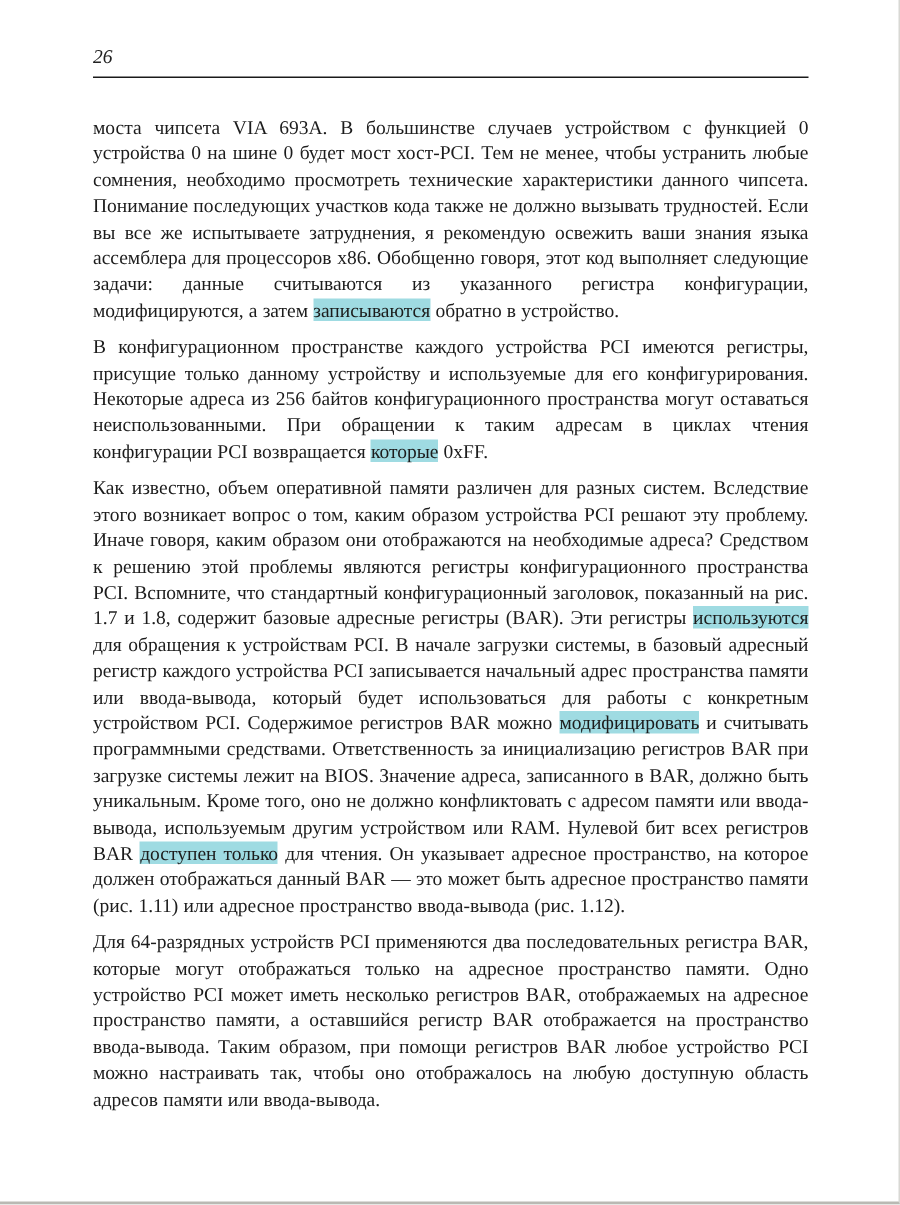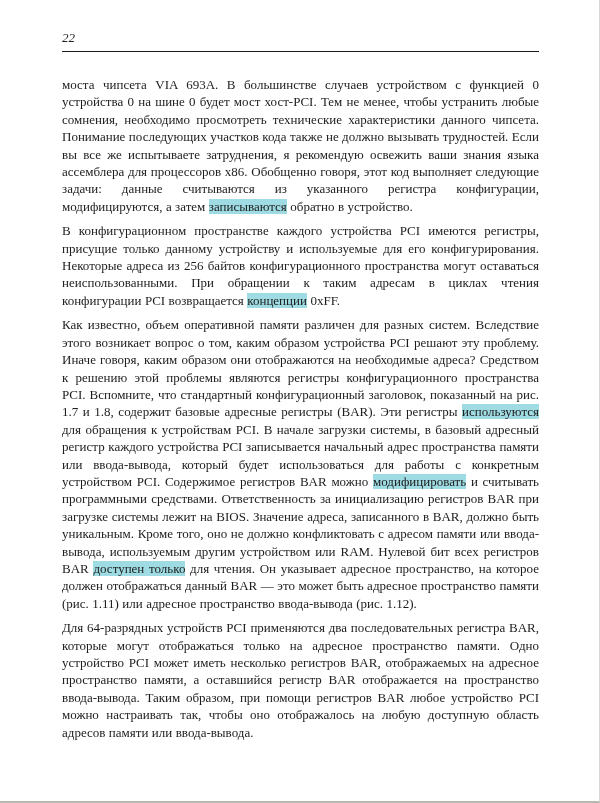--- a/index.html
+++ b/index.html
@@ -52,24 +52,24 @@
   }
   .hl {
     background: var(--hl-color, #9fdbe2);
   }
 </style>
 </head>
 <body>
 
 <div class="scan-page">
   <header class="page-header">
-    <span class="page-number">22</span>
+    <span class="page-number">26</span>
   </header>
 
   <div class="header-rule"></div>
 
   <main class="body-text">
     <p>моста чипсета VIA 693A. В большинстве случаев устройством с функцией 0 устройства 0 на шине 0 будет мост хост-PCI. Тем не менее, чтобы устранить любые сомнения, необходимо просмотреть технические характеристики данного чипсета. Понимание последующих участков кода также не должно вызывать трудностей. Если вы все же испытываете затруднения, я рекомендую освежить ваши знания языка ассемблера для процессоров x86. Обобщенно говоря, этот код выполняет следующие задачи: данные считываются из указанного регистра конфигурации, модифицируются, а затем <span class="hl">записываются</span> обратно в устройство.</p>
-    <p>В конфигурационном пространстве каждого устройства PCI имеются регистры, присущие только данному устройству и используемые для его конфигурирования. Некоторые адреса из 256 байтов конфигурационного пространства могут оставаться неиспользованными. При обращении к таким адресам в циклах чтения конфигурации PCI возвращается <span class="hl">концепции</span> 0xFF.</p>
+    <p>В конфигурационном пространстве каждого устройства PCI имеются регистры, присущие только данному устройству и используемые для его конфигурирования. Некоторые адреса из 256 байтов конфигурационного пространства могут оставаться неиспользованными. При обращении к таким адресам в циклах чтения конфигурации PCI возвращается <span class="hl">которые</span> 0xFF.</p>
     <p>Как известно, объем оперативной памяти различен для разных систем. Вследствие этого возникает вопрос о том, каким образом устройства PCI решают эту проблему. Иначе говоря, каким образом они отображаются на необходимые адреса? Средством к решению этой проблемы являются регистры конфигурационного пространства PCI. Вспомните, что стандартный конфигурационный заголовок, показанный на рис. 1.7 и 1.8, содержит базовые адресные регистры (BAR). Эти регистры <span class="hl">используются</span> для обращения к устройствам PCI. В начале загрузки системы, в базовый адресный регистр каждого устройства PCI записывается начальный адрес пространства памяти или ввода-вывода, который будет использоваться для работы с конкретным устройством PCI. Содержимое регистров BAR можно <span class="hl">модифицировать</span> и считывать программными средствами. Ответственность за инициализацию регистров BAR при загрузке системы лежит на BIOS. Значение адреса, записанного в BAR, должно быть уникальным. Кроме того, оно не должно конфликтовать с адресом памяти или ввода-вывода, используемым другим устройством или RAM. Нулевой бит всех регистров BAR <span class="hl">доступен только</span> для чтения. Он указывает адресное пространство, на которое должен отображаться данный BAR — это может быть адресное пространство памяти (рис. 1.11) или адресное пространство ввода-вывода (рис. 1.12).</p>
     <p>Для 64-разрядных устройств PCI применяются два последовательных регистра BAR, которые могут отображаться только на адресное пространство памяти. Одно устройство PCI может иметь несколько регистров BAR, отображаемых на адресное пространство памяти, а оставшийся регистр BAR отображается на пространство ввода-вывода. Таким образом, при помощи регистров BAR любое устройство PCI можно настраивать так, чтобы оно отображалось на любую доступную область адресов памяти или ввода-вывода.</p>
   </main>
 </div>
 
 </body></html>

